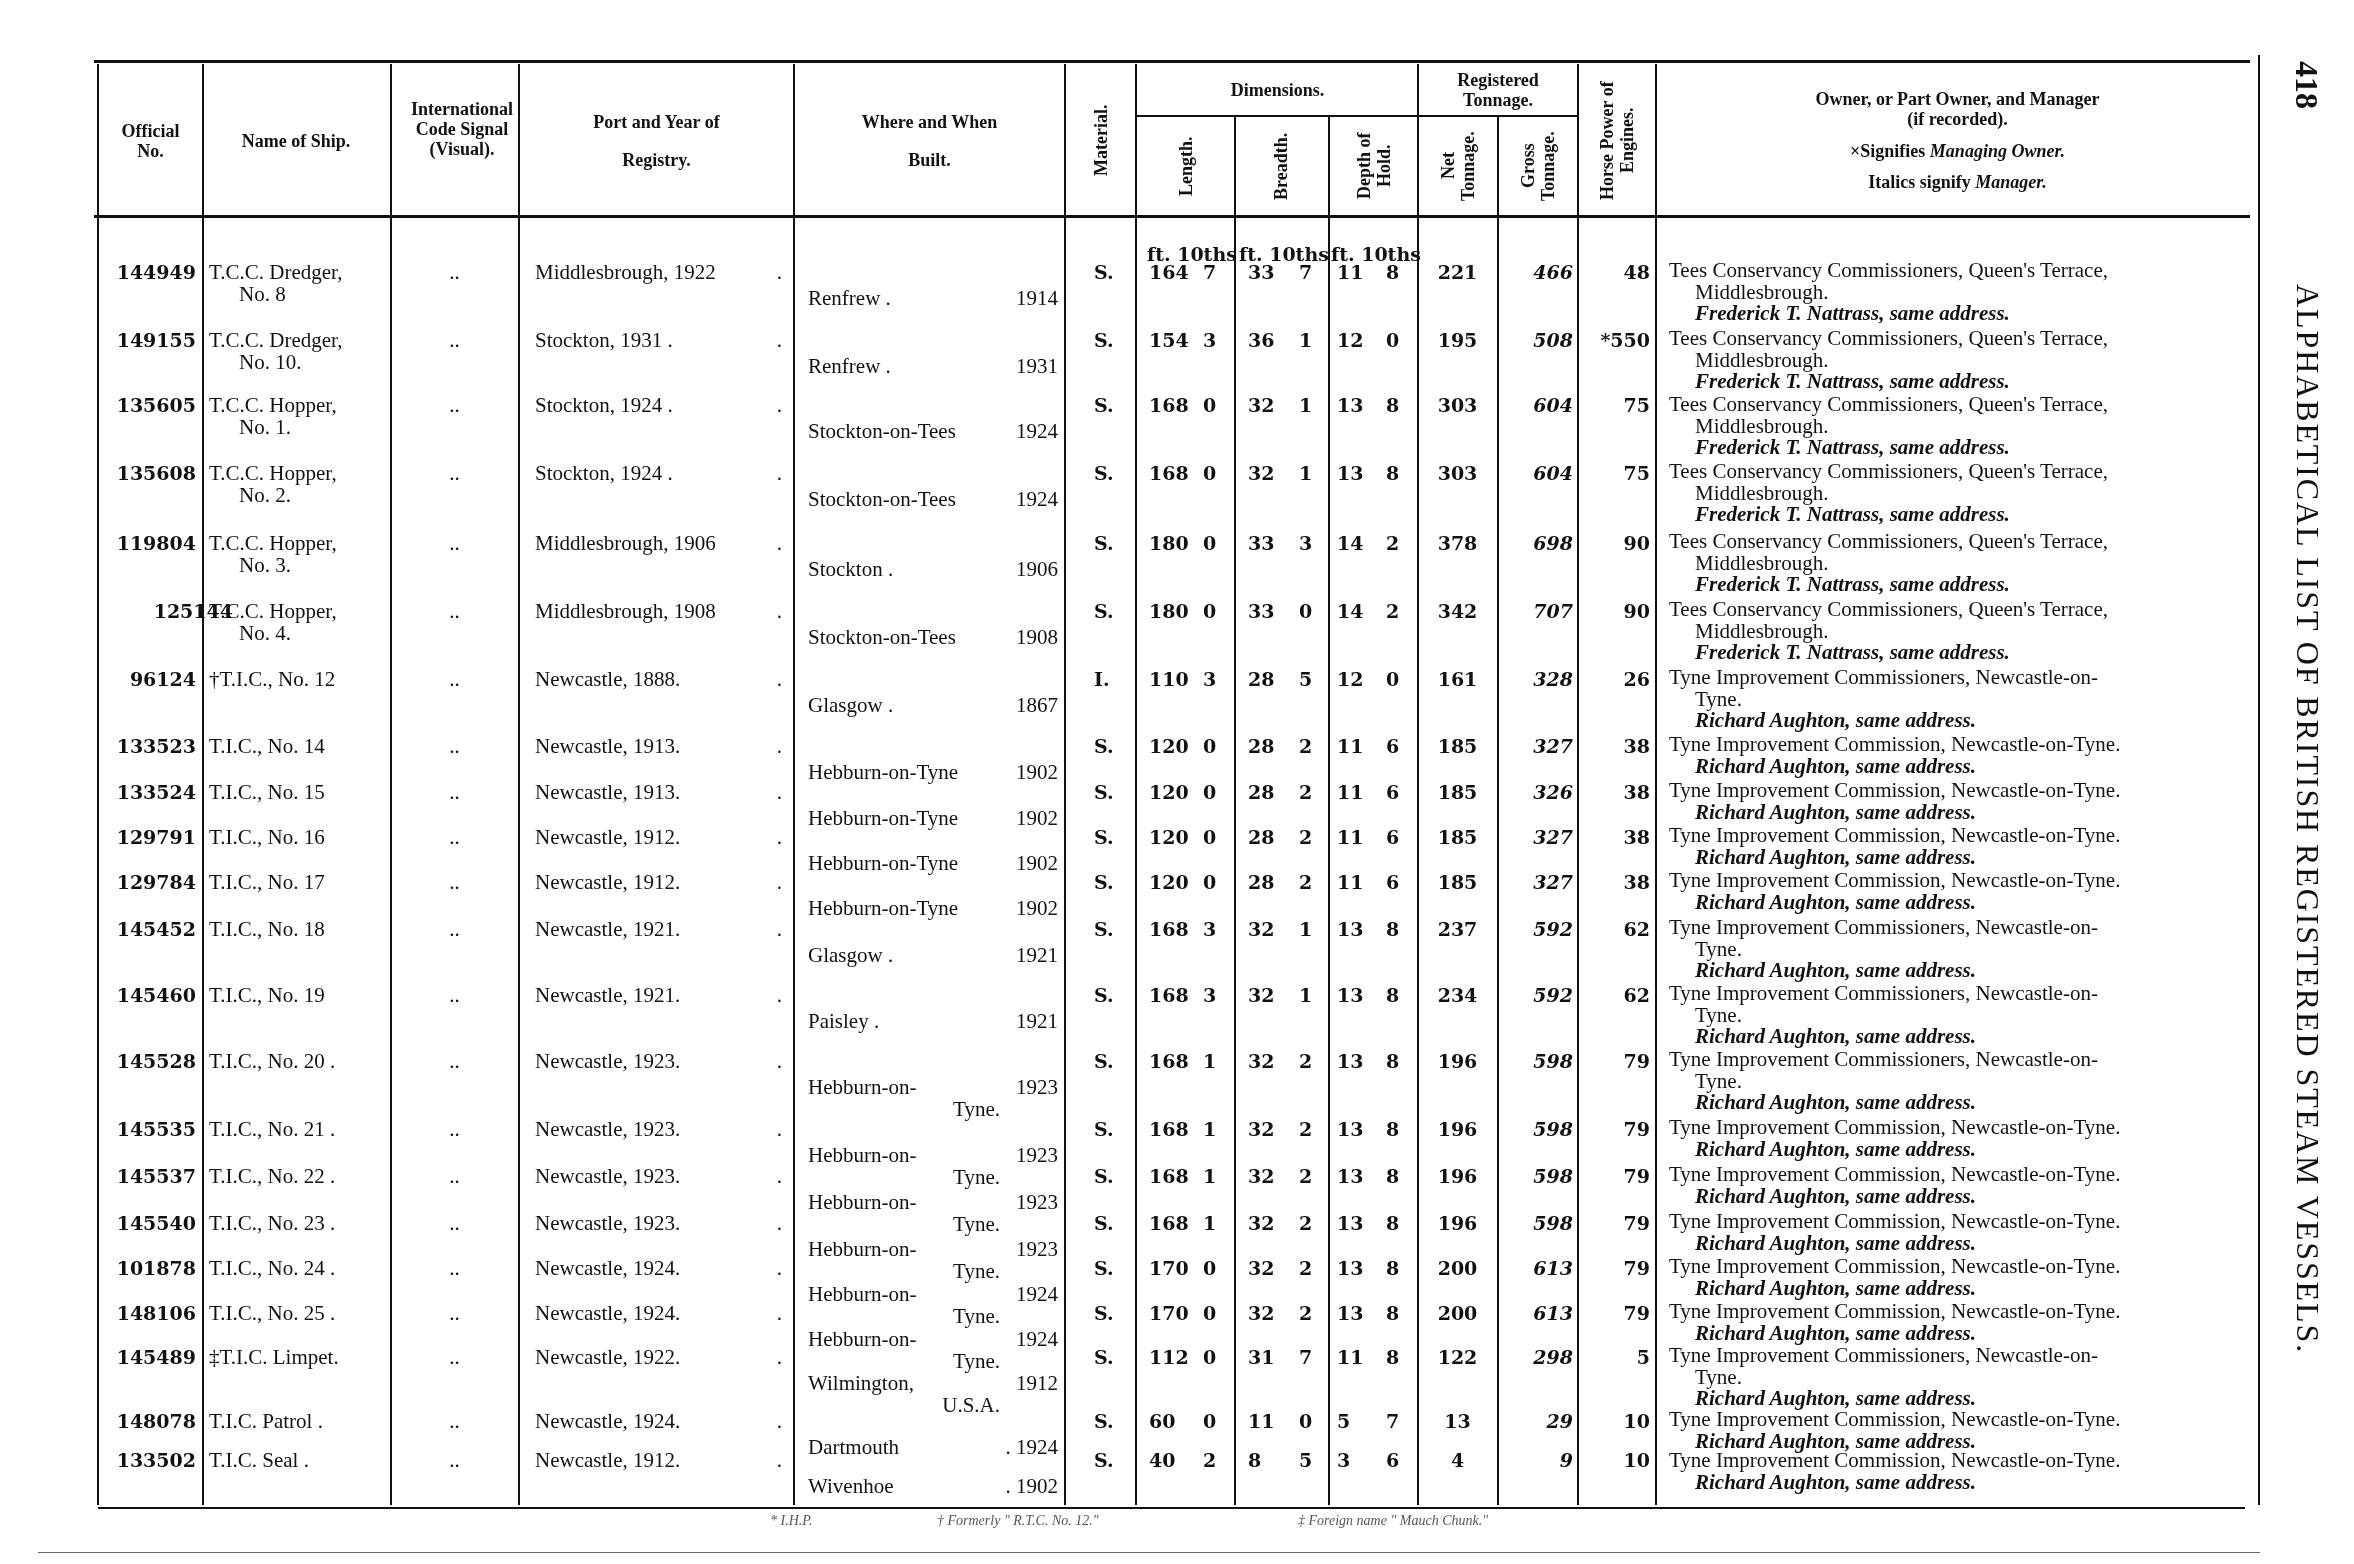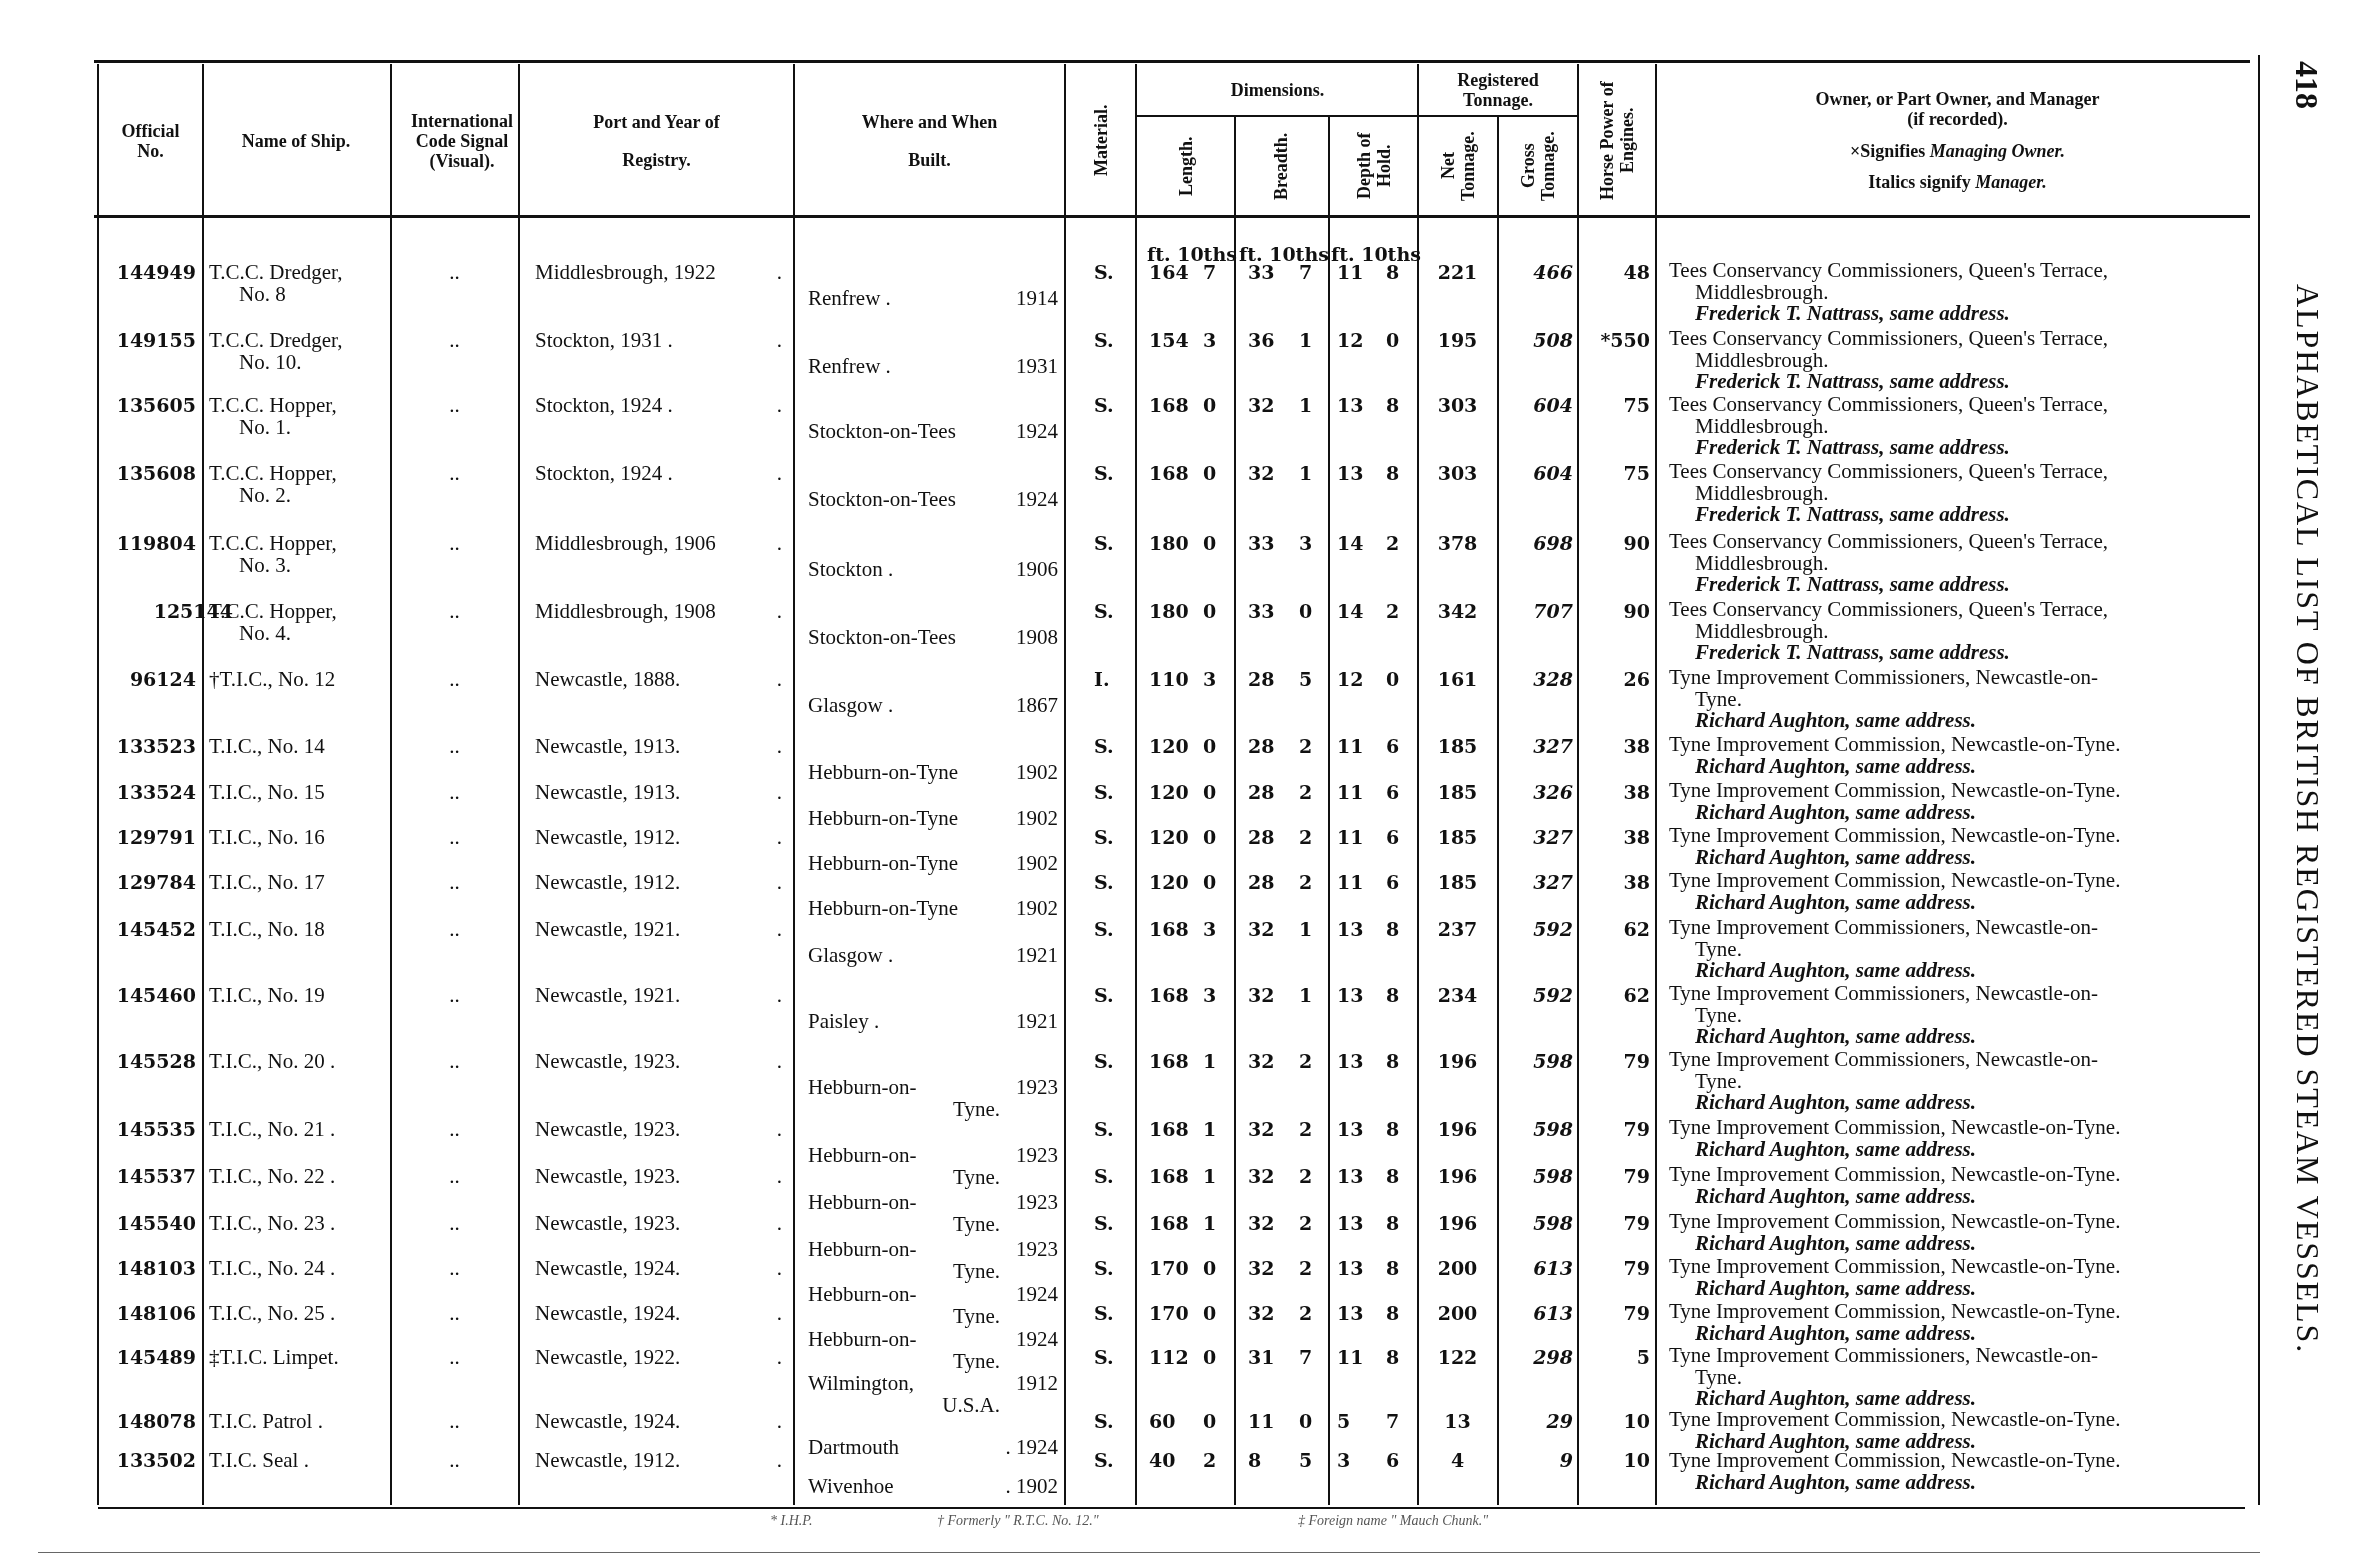--- a/index.html
+++ b/index.html
@@ -63,21 +63,21 @@
 <div class="vline" style="left:1577px; top:64px; height:1441px;"></div>
 <div class="vline" style="left:1655px; top:64px; height:1441px;"></div>
 <div class="vline" style="left:2258px; top:55px; height:1450px;"></div>
 
 <div class="hdr" style="left:98px; top:66px; width:105px; height:149px;">
     <span style="width:66px;">Official No.</span>
   </div>
 <div class="hdr" style="left:203px; top:66px; width:186px; height:149px;">
     <span>Name of Ship.</span>
   </div>
-<div class="hdr" style="left:392px; top:66px; width:140px; height:149px;">
+<div class="hdr" style="left:392px; top:54px; width:140px; height:149px;">
     <span style="width:121px;">International Code Signal (Visual).</span>
   </div>
 <div class="hdr" style="left:520px; top:66px; width:273px; height:149px;">
     <span style="width:141px; line-height:38px;">Port and Year of Registry.</span>
   </div>
 <div class="hdr" style="left:795px; top:66px; width:269px; height:149px;">
     <span style="width:160px; line-height:38px;">Where and When Built.</span>
   </div>
 <div class="vhdr" style="left:1066px; top:66px; width:69px; height:149px;">
     <span>Material.</span>
@@ -505,21 +505,21 @@
     <div class="cell c-dp-ft num" style="top: 1213px;">13</div>
     <div class="cell c-dp-t num" style="top: 1213px;">8</div>
     <div class="cell c-net num" style="top: 1213px;">196</div>
     <div class="cell c-gross num" style="top: 1213px;">598</div>
     <div class="cell c-hp num" style="top: 1213px;">79</div>
     <div class="cell c-owner" style="top: 1211px;">
       <div class="own">Tyne Improvement Commission, Newcastle-on-Tyne.</div>
       <div class="mgr">Richard Aughton, same address.</div>
     </div>
     <div></div>
-    <div class="cell c-off num" style="top: 1258px;">148103</div>
+    <div class="cell c-off num" style="top: 1258px;">101878</div>
     <div class="cell c-name" style="top: 1258px;">
       <div>T.I.C., No. 24 .</div>
     </div>
     <div class="cell c-intl" style="top: 1258px;">..</div>
     <div class="cell c-port" style="top: 1258px;"><span>Newcastle, 1924.</span><span class="dot">.</span></div>
     <div class="cell c-where" style="top: 1258px;"><span>Hebburn-on-</span><span class="yr">1924</span><span class="l2">Tyne.</span></div>
     <div class="cell c-mat num" style="top: 1258px;">S.</div>
     <div class="cell c-len-ft num" style="top: 1258px;">170</div>
     <div class="cell c-len-t num" style="top: 1258px;">0</div>
     <div class="cell c-br-ft num" style="top: 1258px;">32</div>

